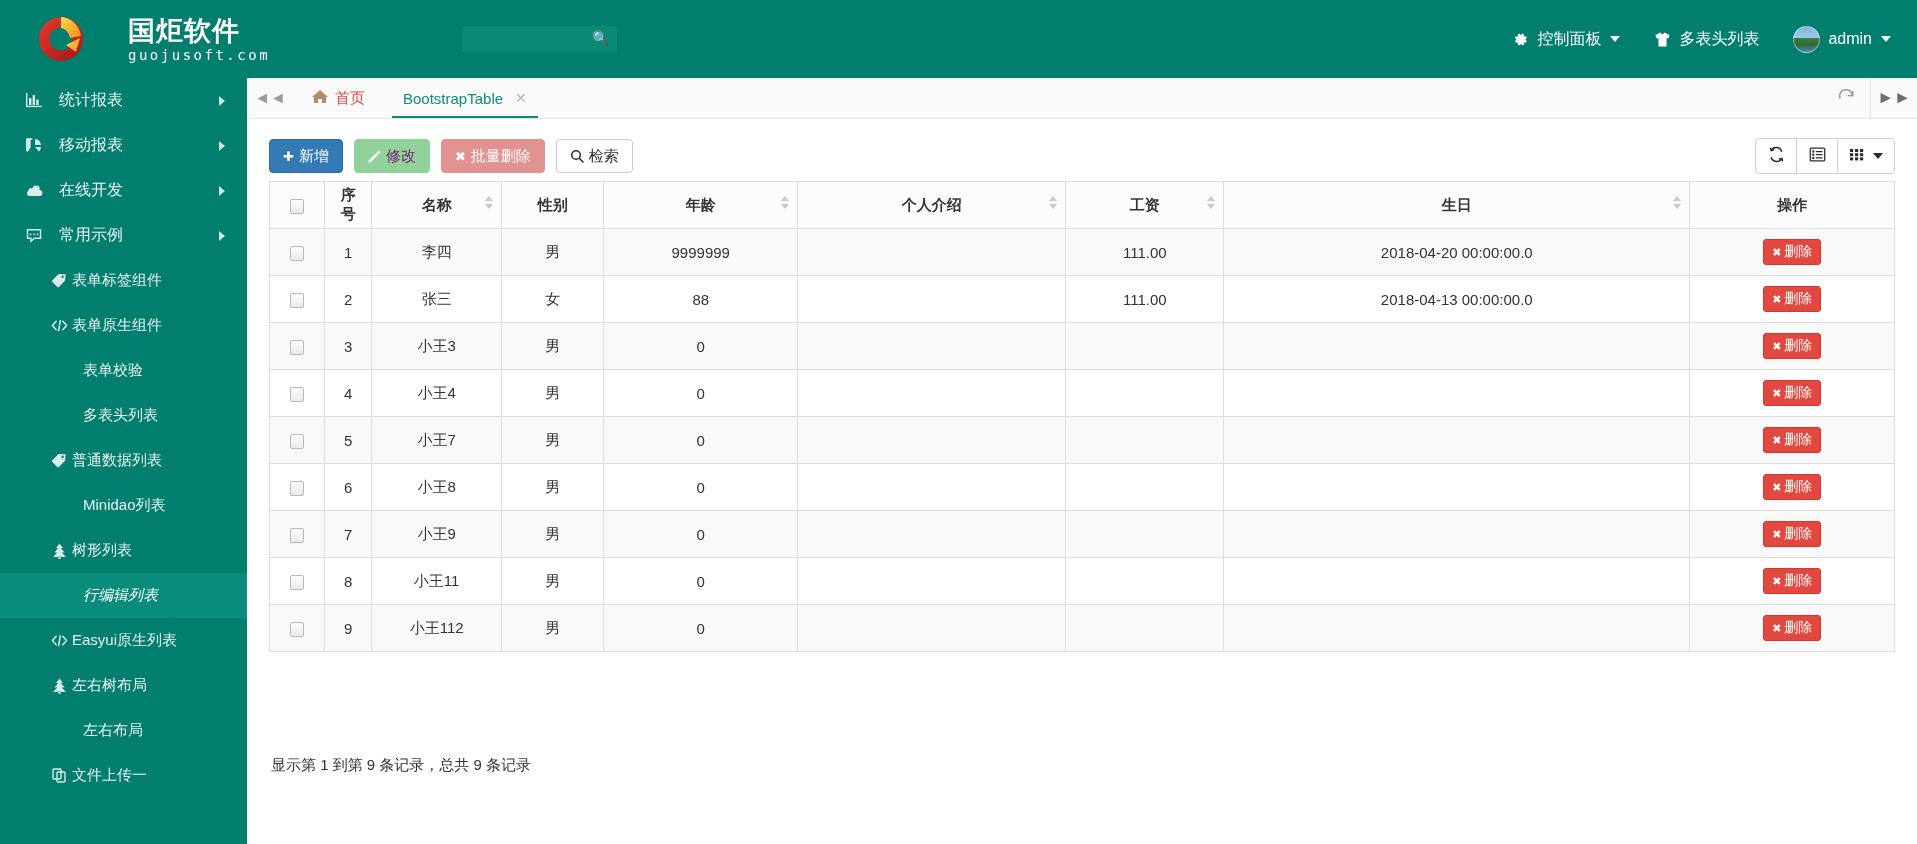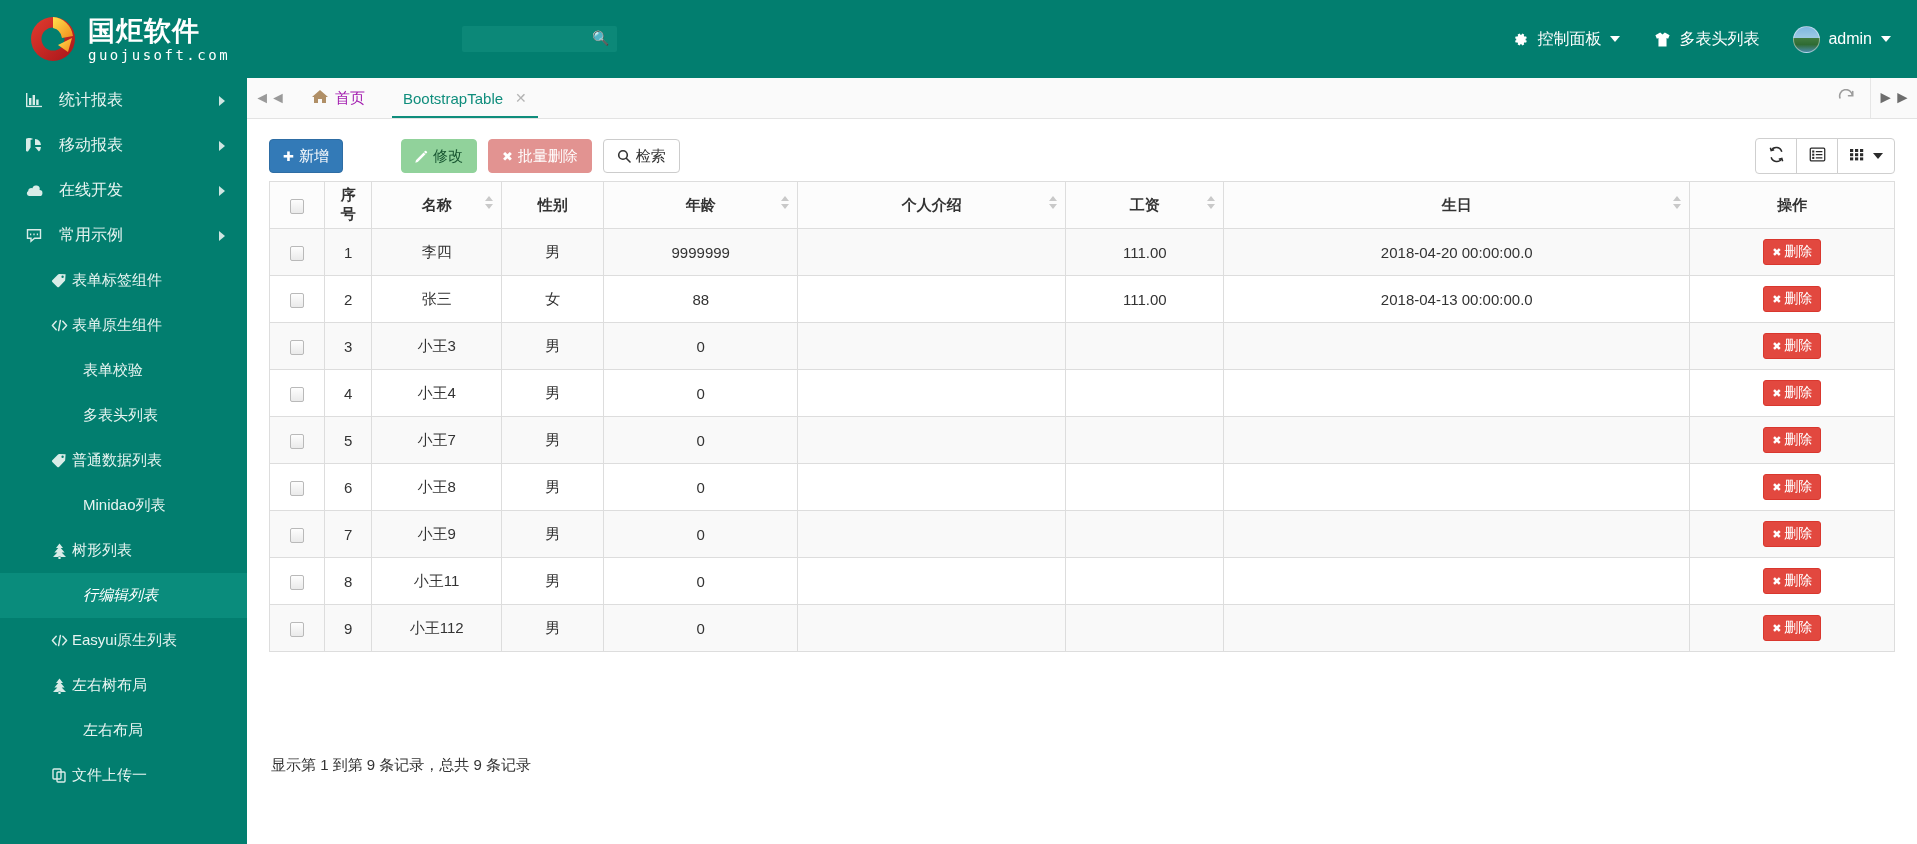--- a/index.html
+++ b/index.html
@@ -13,21 +13,21 @@
   .app { position: relative; width: 1917px; height: 844px; }
 
   
   .topbar {
     position: absolute; left: 0; top: 0; width: 1917px; height: 78px;
     background: #00796b; background: #027e6f;
     display: flex; align-items: center;
   }
   .brand {
     width: 247px; height: 78px; display: flex; align-items: center;
-    padding-left: 28px; flex: none;
+    padding-left: 36px; flex: none; gap: 32px;
   }
   .logo-mark { width: 50px; height: 50px; position: relative; flex: none; }
   .logo-text { margin-left: 10px; display: flex; flex-direction: column; line-height: 1; }
   .logo-cn {
     font-size: 27px; color: #fff; letter-spacing: 1px; font-weight: 700;
     font-family: "DejaVu Sans", sans-serif;
   }
   .logo-en {
     font-size: 14px; color: #fff; letter-spacing: 2.5px; margin-top: 4px;
     font-family: "DejaVu Sans Mono", monospace;
@@ -91,21 +91,21 @@
     position: absolute; left: 247px; top: 78px; width: 1670px; height: 41px;
     background: #fafafa; border-bottom: 1px solid #e3e3e3;
     display: flex; align-items: stretch;
   }
   .tab-nav-left {
     width: 46px; display: flex; align-items: center; justify-content: center;
     color: #9a9a9a; font-size: 16px; cursor: pointer;
   }
   .tab {
     display: flex; align-items: center; padding: 0 19px; font-size: 15px;
-    color: #a21caf; cursor: pointer; position: relative; white-space: nowrap;
+    color: #ef4444; cursor: pointer; position: relative; white-space: nowrap;
   }
   .tab .home-ic { margin-right: 7px; color: #b08f66; font-size: 15px; }
   .tab.active { color: #0f8d7c; }
   .tab.active::after {
     content: ""; position: absolute; left: 8px; right: 8px; bottom: 0; height: 2px;
     background: #0f8d7c;
   }
   .tab .closex { margin-left: 12px; color: #b4b4b4; font-size: 14px; }
   .tabbar-right { margin-left: auto; display: flex; align-items: stretch; }
   .tab-tool {
@@ -123,21 +123,21 @@
   .toolbar {
     height: 62px; display: flex; align-items: center; padding-top: 12px;
   }
   .btn {
     height: 34px; border-radius: 4px; display: inline-flex; align-items: center;
     padding: 0 13px; font-size: 15px; color: #fff; cursor: pointer;
     margin-right: 11px; border: 1px solid transparent; white-space: nowrap;
   }
   .btn .bic { margin-right: 5px; font-size: 13px; display: inline-flex; }
   .btn-primary { background: #337ab7; border-color: #2e6da4; }
-  .btn-success-dis { background: #8fd29a; border-color: #8fd29a; color: #14532d; opacity: .98; margin-left: 47px; }
+  .btn-success-dis { background: #8fd29a; border-color: #8fd29a; color: #701a75; opacity: .98; }
   .btn-danger-dis { background: #e2918f; border-color: #e2918f; color: #fff; opacity: .98; }
   .btn-default {
     background: #fff; border-color: #cccccc; color: #333; margin-right: 0;
   }
   .toolbar-right { margin-left: auto; display: flex; }
   .igroup { display: inline-flex; }
   .ibtn {
     height: 36px; min-width: 42px; padding: 0 11px; background: #fff;
     border: 1px solid #cfcfcf; display: inline-flex; align-items: center;
     justify-content: center; cursor: pointer; color: #333; font-size: 16px;

